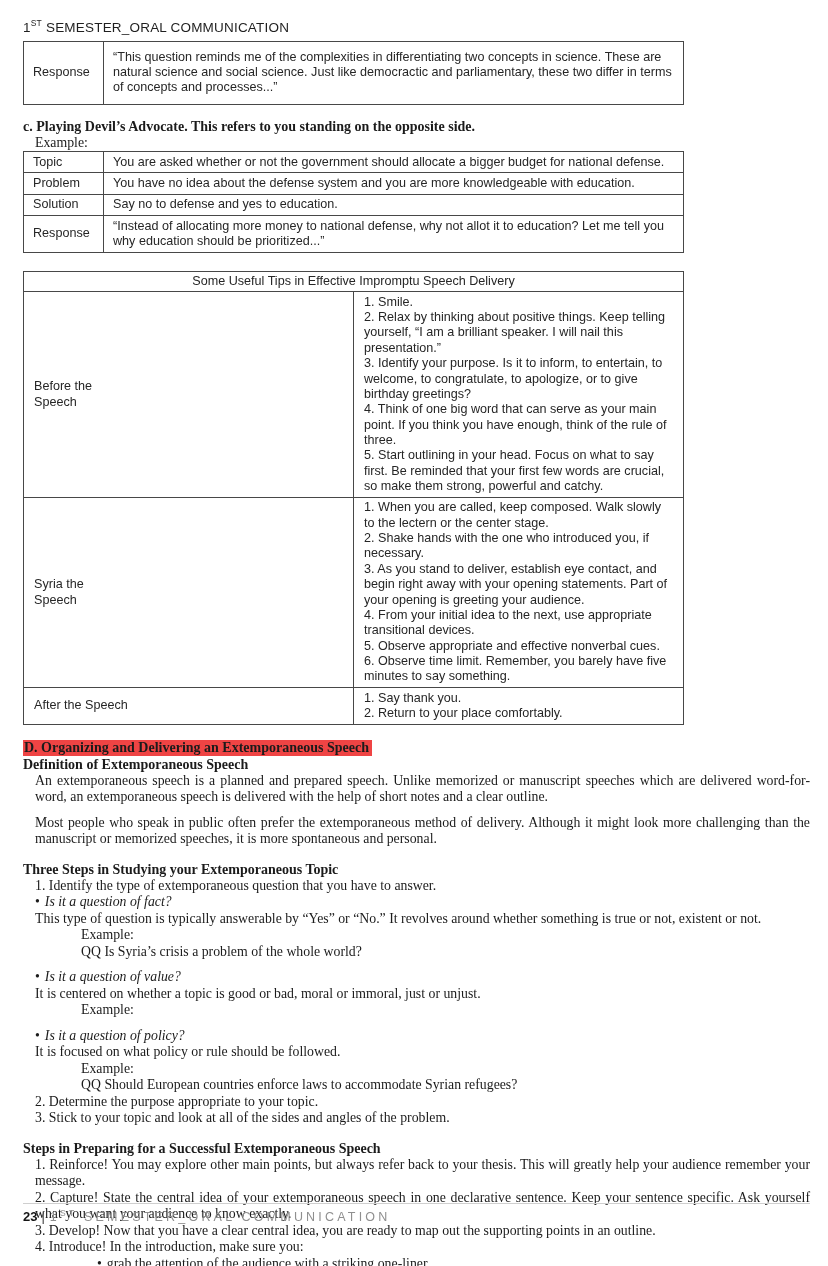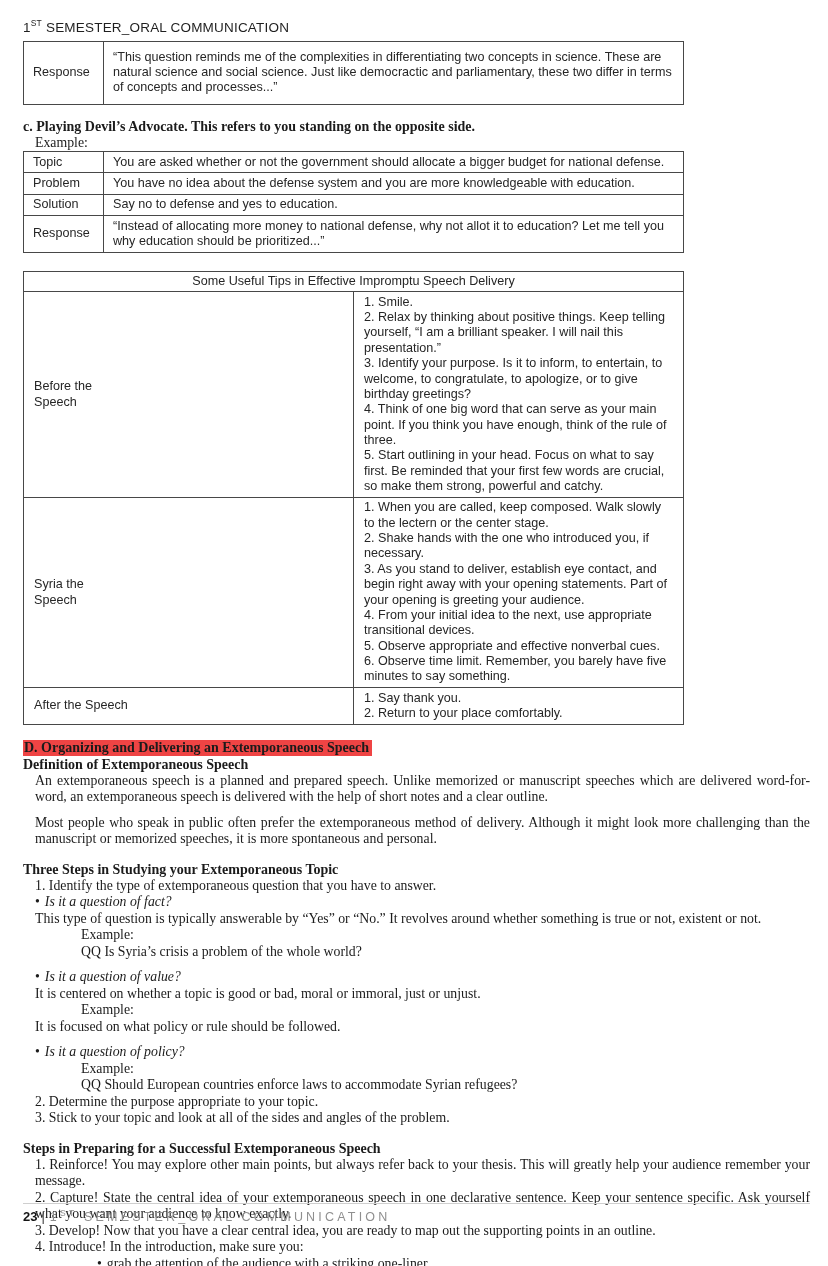--- a/index.html
+++ b/index.html
@@ -148,22 +148,22 @@
 
   <div class="para"><span class="blt">•</span><span class="it">Is it a question of fact?</span></div>
   <div class="para">This type of question is typically answerable by “Yes” or “No.” It revolves around whether something is true or not, existent or not.</div>
   <div class="para indent1">Example:</div>
   <div class="para indent1">QQ Is Syria’s crisis a problem of the whole world?</div>
 
   <div class="para mt9"><span class="blt">•</span><span class="it">Is it a question of value?</span></div>
   <div class="para">It is centered on whether a topic is good or bad, moral or immoral, just or unjust.</div>
   <div class="para indent1">Example:</div>
 
+  <div class="para mt9"><span class="blt">•</span><span class="it">Is it a question of policy?</span></div>
   <div class="para">It is focused on what policy or rule should be followed.</div>
-  <div class="para mt9"><span class="blt">•</span><span class="it">Is it a question of policy?</span></div>
   <div class="para indent1">Example:</div>
   <div class="para indent1">QQ Should European countries enforce laws to accommodate Syrian refugees?</div>
 
   <div class="para">2. Determine the purpose appropriate to your topic.</div>
   <div class="para">3. Stick to your topic and look at all of the sides and angles of the problem.</div>
 
   <div class="h-line mt13">Steps in Preparing for a Successful Extemporaneous Speech</div>
   <div class="para just">1. Reinforce! You may explore other main points, but always refer back to your thesis. This will greatly help your audience remember your message.</div>
   <div class="para just">2. Capture! State the central idea of your extemporaneous speech in one declarative sentence. Keep your sentence specific. Ask yourself what you want your audience to know exactly.</div>
   <div class="para">3. Develop! Now that you have a clear central idea, you are ready to map out the supporting points in an outline.</div>

